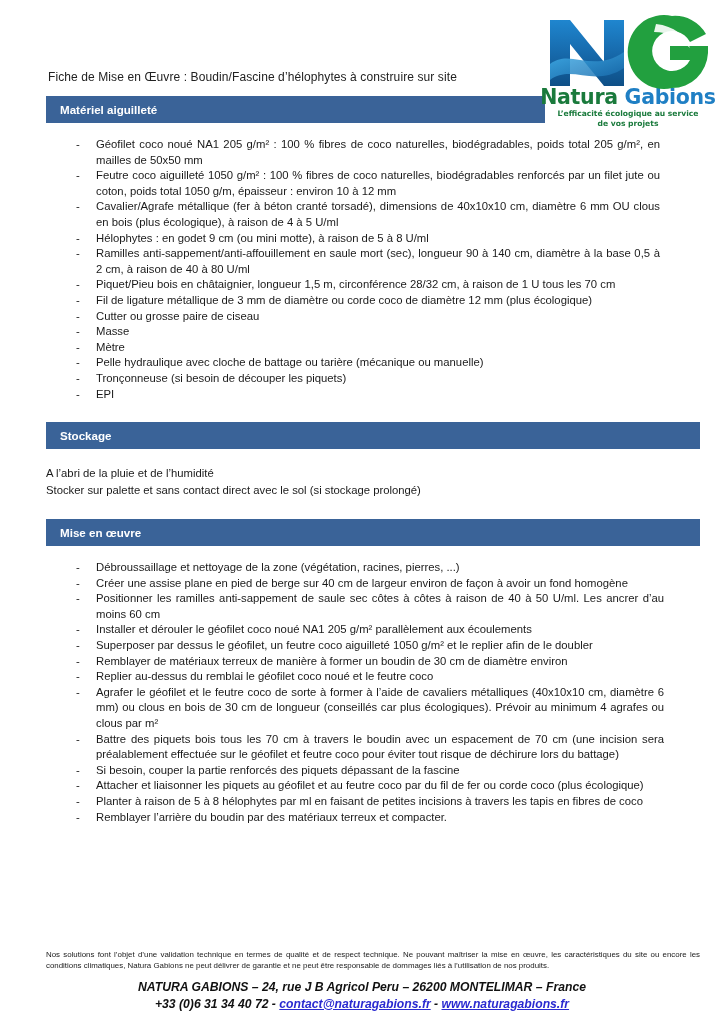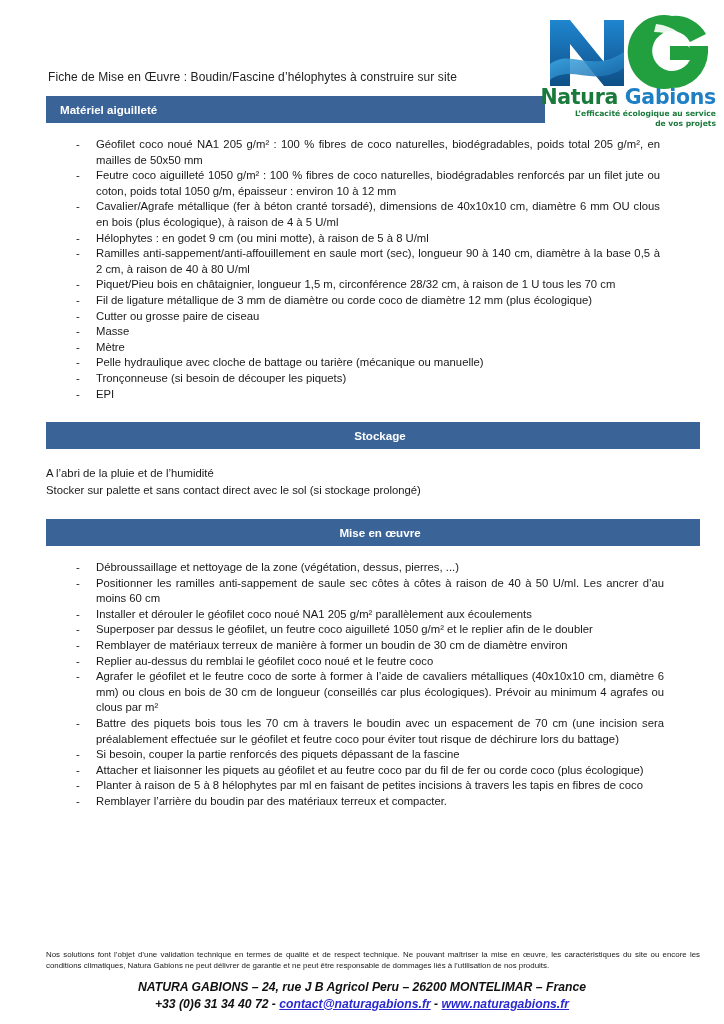--- a/index.html
+++ b/index.html
@@ -38,21 +38,21 @@
     white-space: nowrap;
     text-align: center;
   }
 
   
   .logo {
     position: absolute;
     right: 8px;
     top: 12px;
     width: 176px;
-    text-align: right;
+    text-align: center;
     margin-left: 12px;
   }
   .logo-mark {
     position: relative;
     width: 176px;
     height: 78px;
   }
   .logo-mark svg { display: block; }
   .logo-name {
     font-family: "DejaVu Sans", sans-serif;
@@ -79,21 +79,21 @@
     color: #ffffff;
     font-weight: bold;
     font-size: 11.6px;
     padding: 6px 0 6px 14px;
     box-sizing: border-box;
     height: 27px;
     line-height: 15px;
     margin-left: 46px;
   }
   .bar.short { width: 499px; }
-  .bar.wide  { width: 654px; text-align: center; }
+  .bar.wide  { width: 654px; }
 
   
   .list {
     margin: 0;
     padding: 0;
     list-style: none;
   }
   .list li {
     position: relative;
     padding-left: 24px;
@@ -220,21 +220,22 @@
     <div>A l’abri de la pluie et de l’humidité</div>
     <div>Stocker sur palette et sans contact direct avec le sol (si stockage prolongé)</div>
   </div>
 
   <div class="gap-b"></div>
 
   <div class="bar wide">Mise en œuvre</div>
 
   <div class="list-wrap impl">
     <ul class="list">
-      <li>Débroussaillage et nettoyage de la zone (végétation, dessus, pierres, ...)</li>
+      <li>Débroussaillage et nettoyage de la zone (végétation, racines, pierres, ...)</li>
+      <li>Créer une assise plane en pied de berge sur 40 cm de largeur environ de façon à avoir un fond homogène</li>
       <li>Positionner les ramilles anti-sappement de saule sec côtes à côtes à raison de 40 à 50 U/ml. Les ancrer d’au moins 60 cm</li>
       <li>Installer et dérouler le géofilet coco noué NA1 205 g/m² parallèlement aux écoulements</li>
       <li>Superposer par dessus le géofilet, un feutre coco aiguilleté 1050 g/m² et le replier afin de le doubler</li>
       <li>Remblayer de matériaux terreux de manière à former un boudin de 30 cm de diamètre environ</li>
       <li>Replier au-dessus du remblai le géofilet coco noué et le feutre coco</li>
       <li>Agrafer le géofilet et le feutre coco de sorte à former à l’aide de cavaliers métalliques (40x10x10 cm, diamètre 6 mm) ou clous en bois de 30 cm de longueur (conseillés car plus écologiques). Prévoir au minimum 4 agrafes ou clous par m²</li>
       <li>Battre des piquets bois tous les 70 cm à travers le boudin avec un espacement de 70 cm (une incision sera préalablement effectuée sur le géofilet et feutre coco pour éviter tout risque de déchirure lors du battage)</li>
       <li>Si besoin, couper la partie renforcés des piquets dépassant de la fascine</li>
       <li>Attacher et liaisonner les piquets au géofilet et au feutre coco par du fil de fer ou corde coco (plus écologique)</li>
       <li>Planter à raison de 5 à 8 hélophytes par ml en faisant de petites incisions à travers les tapis en fibres de coco</li>

